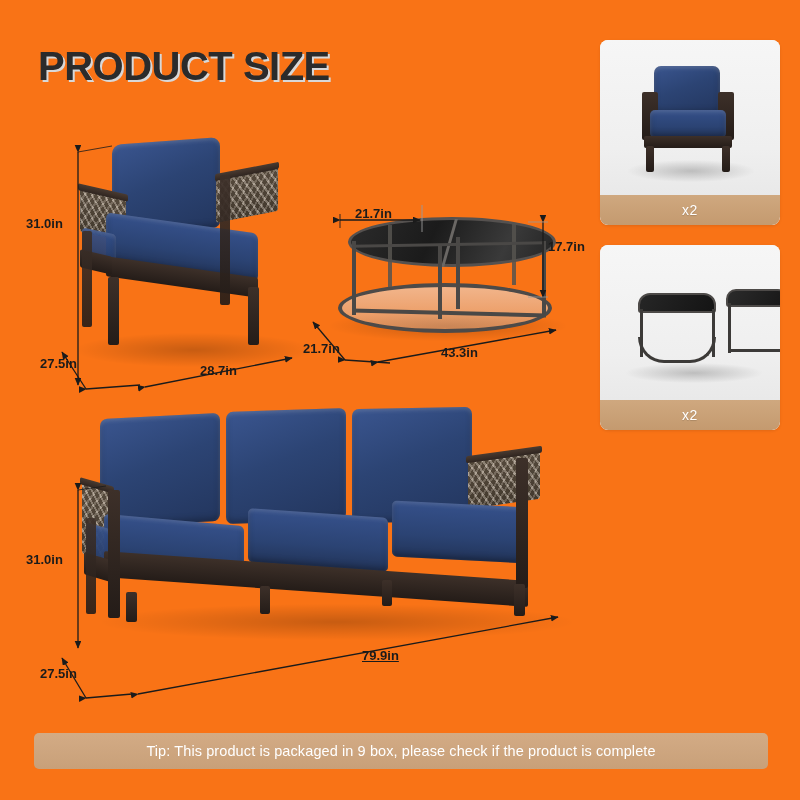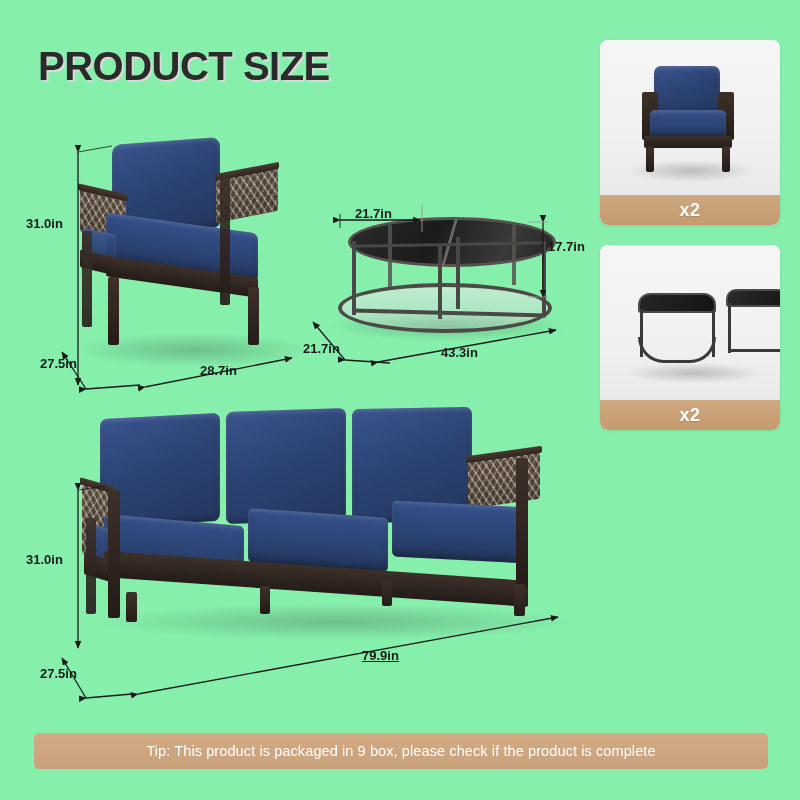--- a/index.html
+++ b/index.html
@@ -5,21 +5,21 @@
   * { box-sizing: border-box; margin: 0; padding: 0; }
   html, body {
     width: 800px; height: 800px;
     background: #ffffff;
     font-family: "Liberation Sans", sans-serif;
     overflow: hidden;
   }
   #page {
     position: relative;
     width: 800px; height: 800px;
-    background: #86efac;
+    background: #f97316;
   }
 
   
   .page-title {
     position: absolute;
     left: 38px; top: 44px;
     font-size: 40px;
     font-weight: bold;
     letter-spacing: -0.5px;
     color: #2b2b2b;
@@ -87,22 +87,22 @@
     width: 100%;
     height: 30px;
     background: linear-gradient(180deg,#cfa87f,#c49a6f);
     border-radius: 0 0 8px 8px;
     display: flex;
     align-items: center;
     justify-content: center;
   }
   .qty-text {
     color: #ffffff;
-    font-size: 18px;
-    font-weight: bold;
+    font-size: 14px;
+    font-weight: normal;
     letter-spacing: 0.5px;
     text-shadow: 0 1px 1px rgba(0,0,0,0.15);
   }
 
   
   .tip-bar {
     position: absolute;
     left: 34px; top: 733px;
     width: 734px; height: 36px;
     background: linear-gradient(180deg,#d3ab85,#c8a079);

